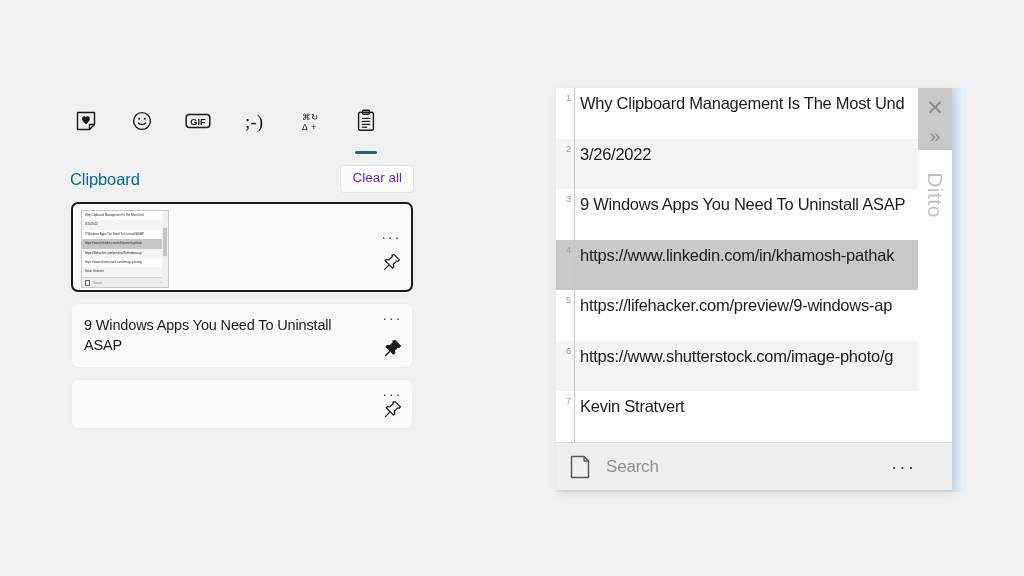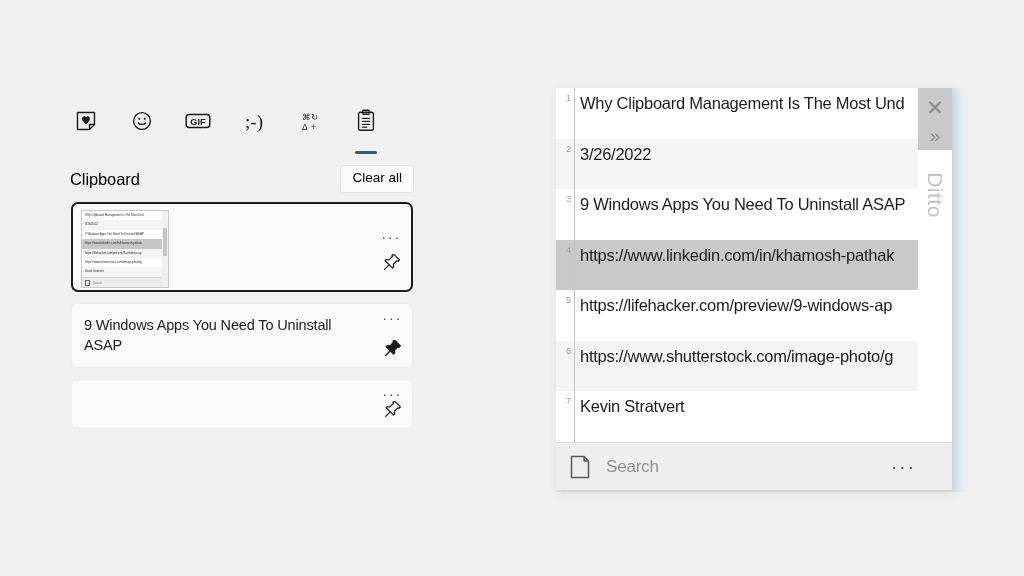--- a/index.html
+++ b/index.html
@@ -76,30 +76,30 @@
 
   #clipboard-header {
     display: flex;
     align-items: center;
     justify-content: space-between;
     padding: 14px 16px 0 18px;
     height: 44px;
   }
   #clipboard-title {
     font-size: 16.5px;
-    color: #000000;
+    color: #0369a1;
     letter-spacing: -0.1px;
   }
   #clear-all-button {
     background: #fbfbfb;
     border: 1px solid #e2e2e2;
     border-radius: 4px;
     font-family: "Liberation Sans", sans-serif;
     font-size: 13.5px;
-    color: #000000;
+    color: #6d28d9;
     padding: 5px 11px 6px;
     cursor: pointer;
     line-height: 1.1;
   }
 
   #clipboard-list {
     padding: 8px 17px 0 19px;
     display: flex;
     flex-direction: column;
     gap: 11px;

